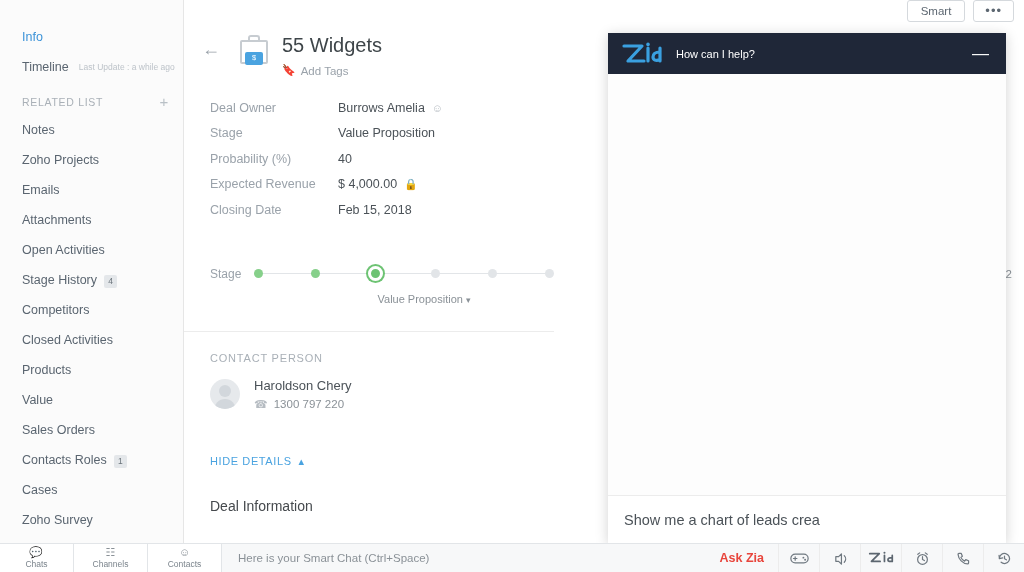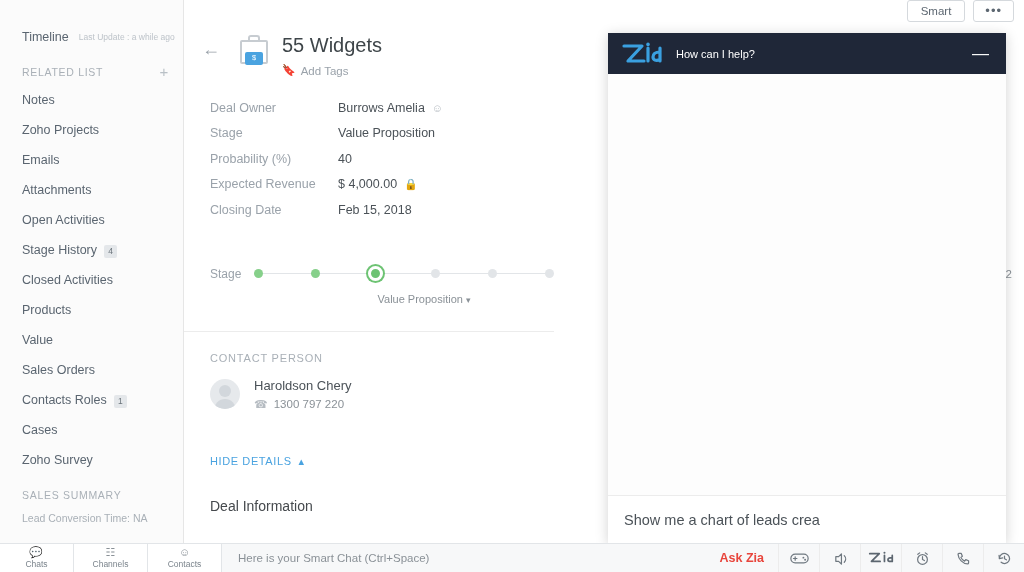--- a/index.html
+++ b/index.html
@@ -169,20 +169,23 @@
   }
   .hidden-txt { position:absolute; width:1px; height:1px; overflow:hidden; opacity:0; }
 </style>
 </head>
 <body>
 
 <div class="app">
 
   <div class="sidebar">
 
+    <div class="side-row side-link active">
+      <span>Info</span>
+    </div>
 
     <div class="side-row side-link">
       <span>Timeline</span>
       <span class="side-sub">Last Update : a while ago</span>
     </div>
 
     <div class="side-head">
       <span>RELATED LIST</span>
       <span class="plus">+</span>
     </div>
@@ -197,20 +200,23 @@
       <span>Emails</span>
     </div>
     <div class="side-link">
       <span>Attachments</span>
     </div>
     <div class="side-link">
       <span>Open Activities</span>
     </div>
     <div class="side-link">
       <span>Stage History</span><span class="count-badge">4</span>
+    </div>
+    <div class="side-link">
+      <span>Competitors</span>
     </div>
     <div class="side-link">
       <span>Closed Activities</span>
     </div>
     <div class="side-link">
       <span>Products</span>
     </div>
     <div class="side-link">
       <span>Value</span>
     </div>

